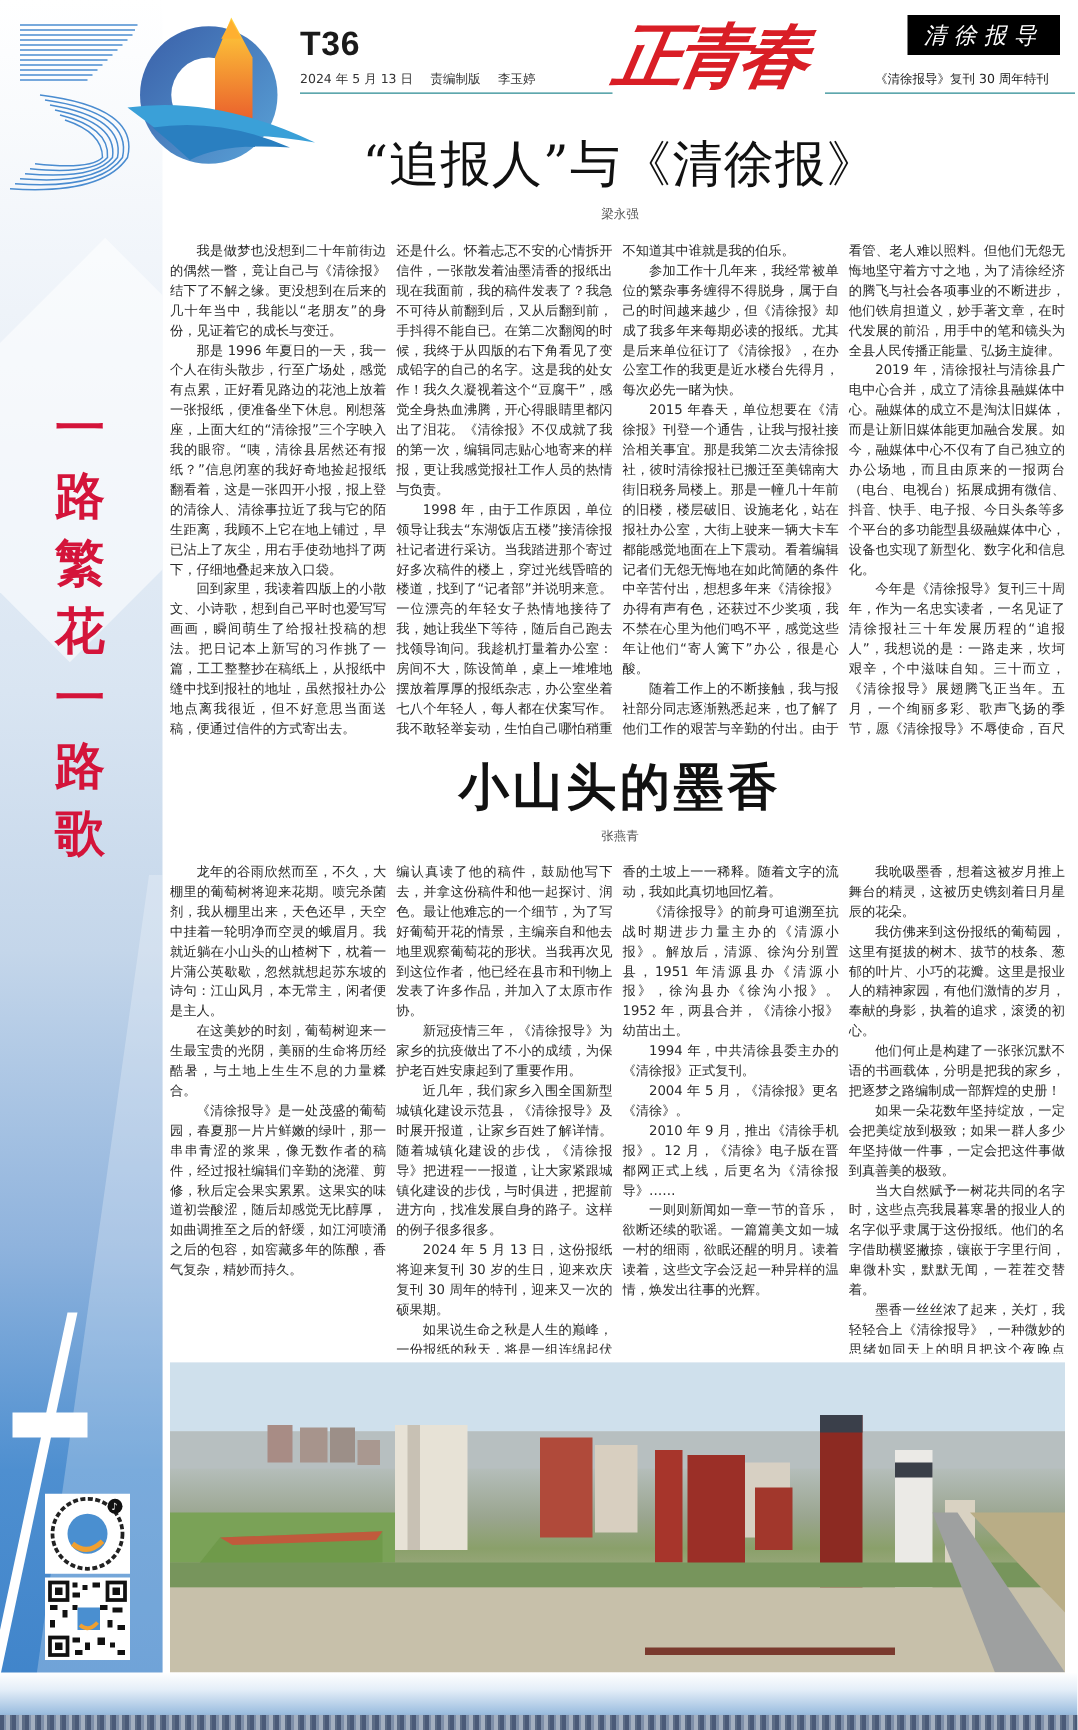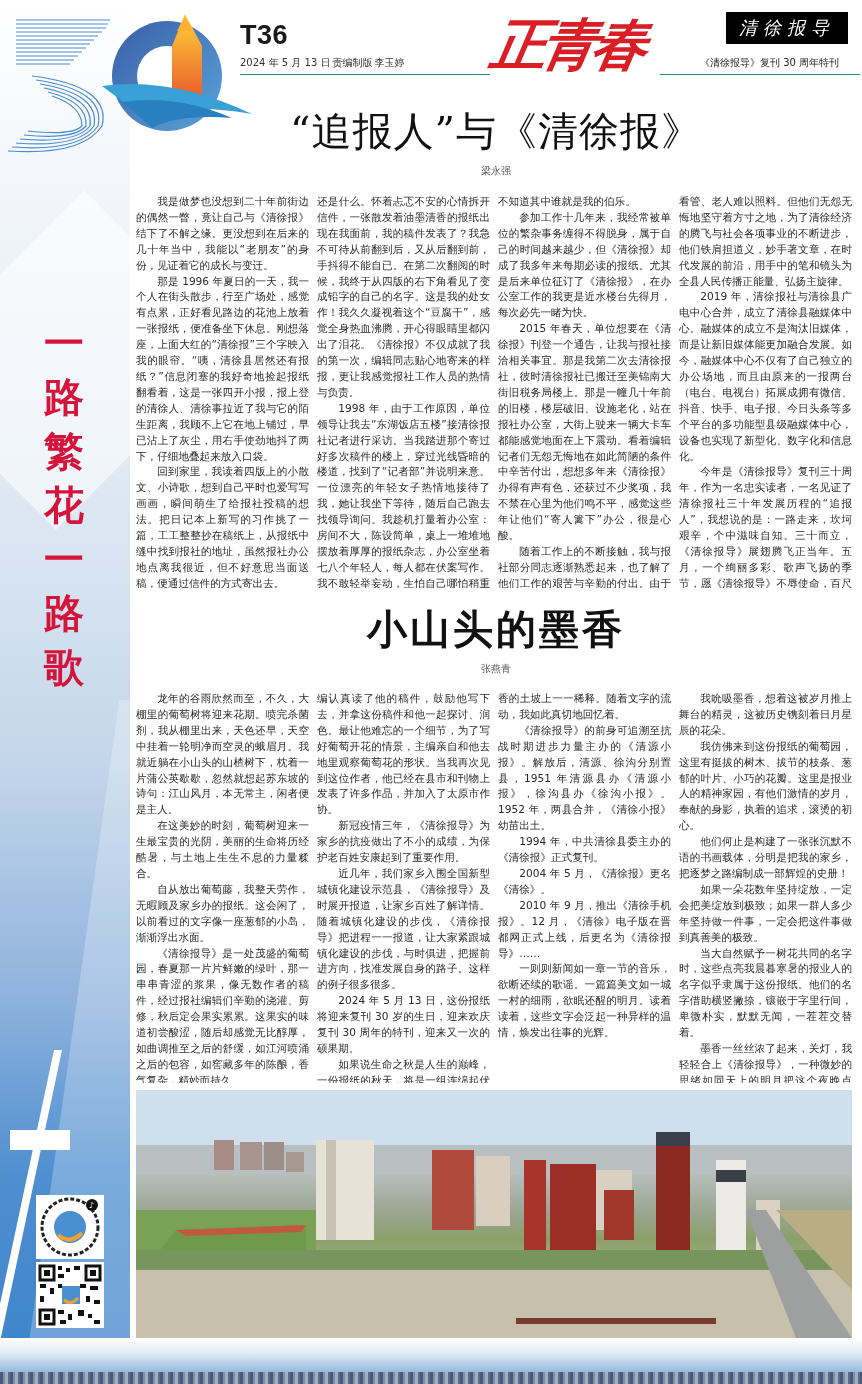--- a/index.html
+++ b/index.html
@@ -29,21 +29,21 @@
   }
   .vertical-slogan span {
     font-family: "DejaVu Serif", serif; font-size: 40px; font-weight: bold; color: #d4143a;
     line-height: 50px; height: 50px;
   }
 
   
   .page-no { position: absolute; left: 240px; top: 20px; font-family: "Liberation Sans", sans-serif;
     font-size: 27px; font-weight: bold; color: #1a1a1a; letter-spacing: 0.5px; }
   .meta { position: absolute; left: 240px; top: 56px; font-size: 10px; color: #333;
-    font-family: "DejaVu Sans", sans-serif; display: flex; gap: 2px; }
+    font-family: "DejaVu Sans", sans-serif; display: flex; gap: 14px; }
   .rule-left { position: absolute; left: 240px; top: 74px; width: 250px; height: 1px; background: #2a8a92; }
   .rule-right { position: absolute; left: 660px; top: 74px; width: 200px; height: 1px; background: #2a8a92; }
   .brand-big {
     position: absolute; left: 492px; top: 8px; font-family: "DejaVu Serif", serif;
     font-size: 56px; font-weight: bold; color: #d91e26; font-style: italic; letter-spacing: -6px;
     transform: skewX(-10deg);
   }
   .masthead-box {
     position: absolute; left: 726px; top: 12px; width: 122px; height: 32px; background: #000000;
     color: #ffffff; font-family: "DejaVu Serif", serif; font-size: 18px; font-style: italic;
@@ -183,21 +183,20 @@
     <p>今年是《清徐报导》复刊三十周年，作为一名忠实读者，一名见证了清徐报社三十年发展历程的“追报人”，我想说的是：一路走来，坎坷艰辛，个中滋味自知。三十而立，《清徐报导》展翅腾飞正当年。五月，一个绚丽多彩、歌声飞扬的季节，愿《清徐报导》不辱使命，百尺竿头；愿办报人能继续围绕全县中心工作，始终坚守着主流媒体的价值与担当，在风云激荡中发出主流强音，用有温度、有深度、有气度的报道推动社会进步，携手时代前行！</p>
   </div>
 </div>
 
 <h1 class="title2">小山头的墨香</h1>
 <div class="byline2">张燕青</div>
 <div class="cols cols2">
   <div class="col">
     <p>龙年的谷雨欣然而至，不久，大棚里的葡萄树将迎来花期。喷完杀菌剂，我从棚里出来，天色还早，天空中挂着一轮明净而空灵的蛾眉月。我就近躺在小山头的山楂树下，枕着一片蒲公英歇歇，忽然就想起苏东坡的诗句：江山风月，本无常主，闲者便是主人。</p>
     <p>在这美妙的时刻，葡萄树迎来一生最宝贵的光阴，美丽的生命将历经酷暑，与土地上生生不息的力量糅合。</p>
-    <p>自从放出葡萄藤，我整天劳作，无暇顾及家乡办的报纸。这会闲了，以前看过的文字像一座葱郁的小岛，渐渐浮出水面。</p>
     <p>《清徐报导》是一处茂盛的葡萄园，春夏那一片片鲜嫩的绿叶，那一串串青涩的浆果，像无数作者的稿件，经过报社编辑们辛勤的浇灌、剪修，秋后定会果实累累。这果实的味道初尝酸涩，随后却感觉无比醇厚，如曲调推至之后的舒缓，如江河喷涌之后的包容，如窖藏多年的陈酿，香气复杂，精妙而持久。</p>
 
   </div>
   <div class="col">
     <p class="cont">编认真读了他的稿件，鼓励他写下去，并拿这份稿件和他一起探讨、润色。最让他难忘的一个细节，为了写好葡萄开花的情景，主编亲自和他去地里观察葡萄花的形状。当我再次见到这位作者，他已经在县市和刊物上发表了许多作品，并加入了太原市作协。</p>
     <p>新冠疫情三年，《清徐报导》为家乡的抗疫做出了不小的成绩，为保护老百姓安康起到了重要作用。</p>
     <p>近几年，我们家乡入围全国新型城镇化建设示范县，《清徐报导》及时展开报道，让家乡百姓了解详情。随着城镇化建设的步伐，《清徐报导》把进程一一报道，让大家紧跟城镇化建设的步伐，与时俱进，把握前进方向，找准发展自身的路子。这样的例子很多很多。</p>
     <p>2024 年 5 月 13 日，这份报纸将迎来复刊 30 岁的生日，迎来欢庆复刊 30 周年的特刊，迎来又一次的硕果期。</p>
     <p>如果说生命之秋是人生的巅峰，一份报纸的秋天，将是一组连绵起伏的山峦，是越来越有高度有挑战性的山峰。三十而立的报纸，定会蓄足了真善美的能量，迎来风华正茂的时光。</p>
 

